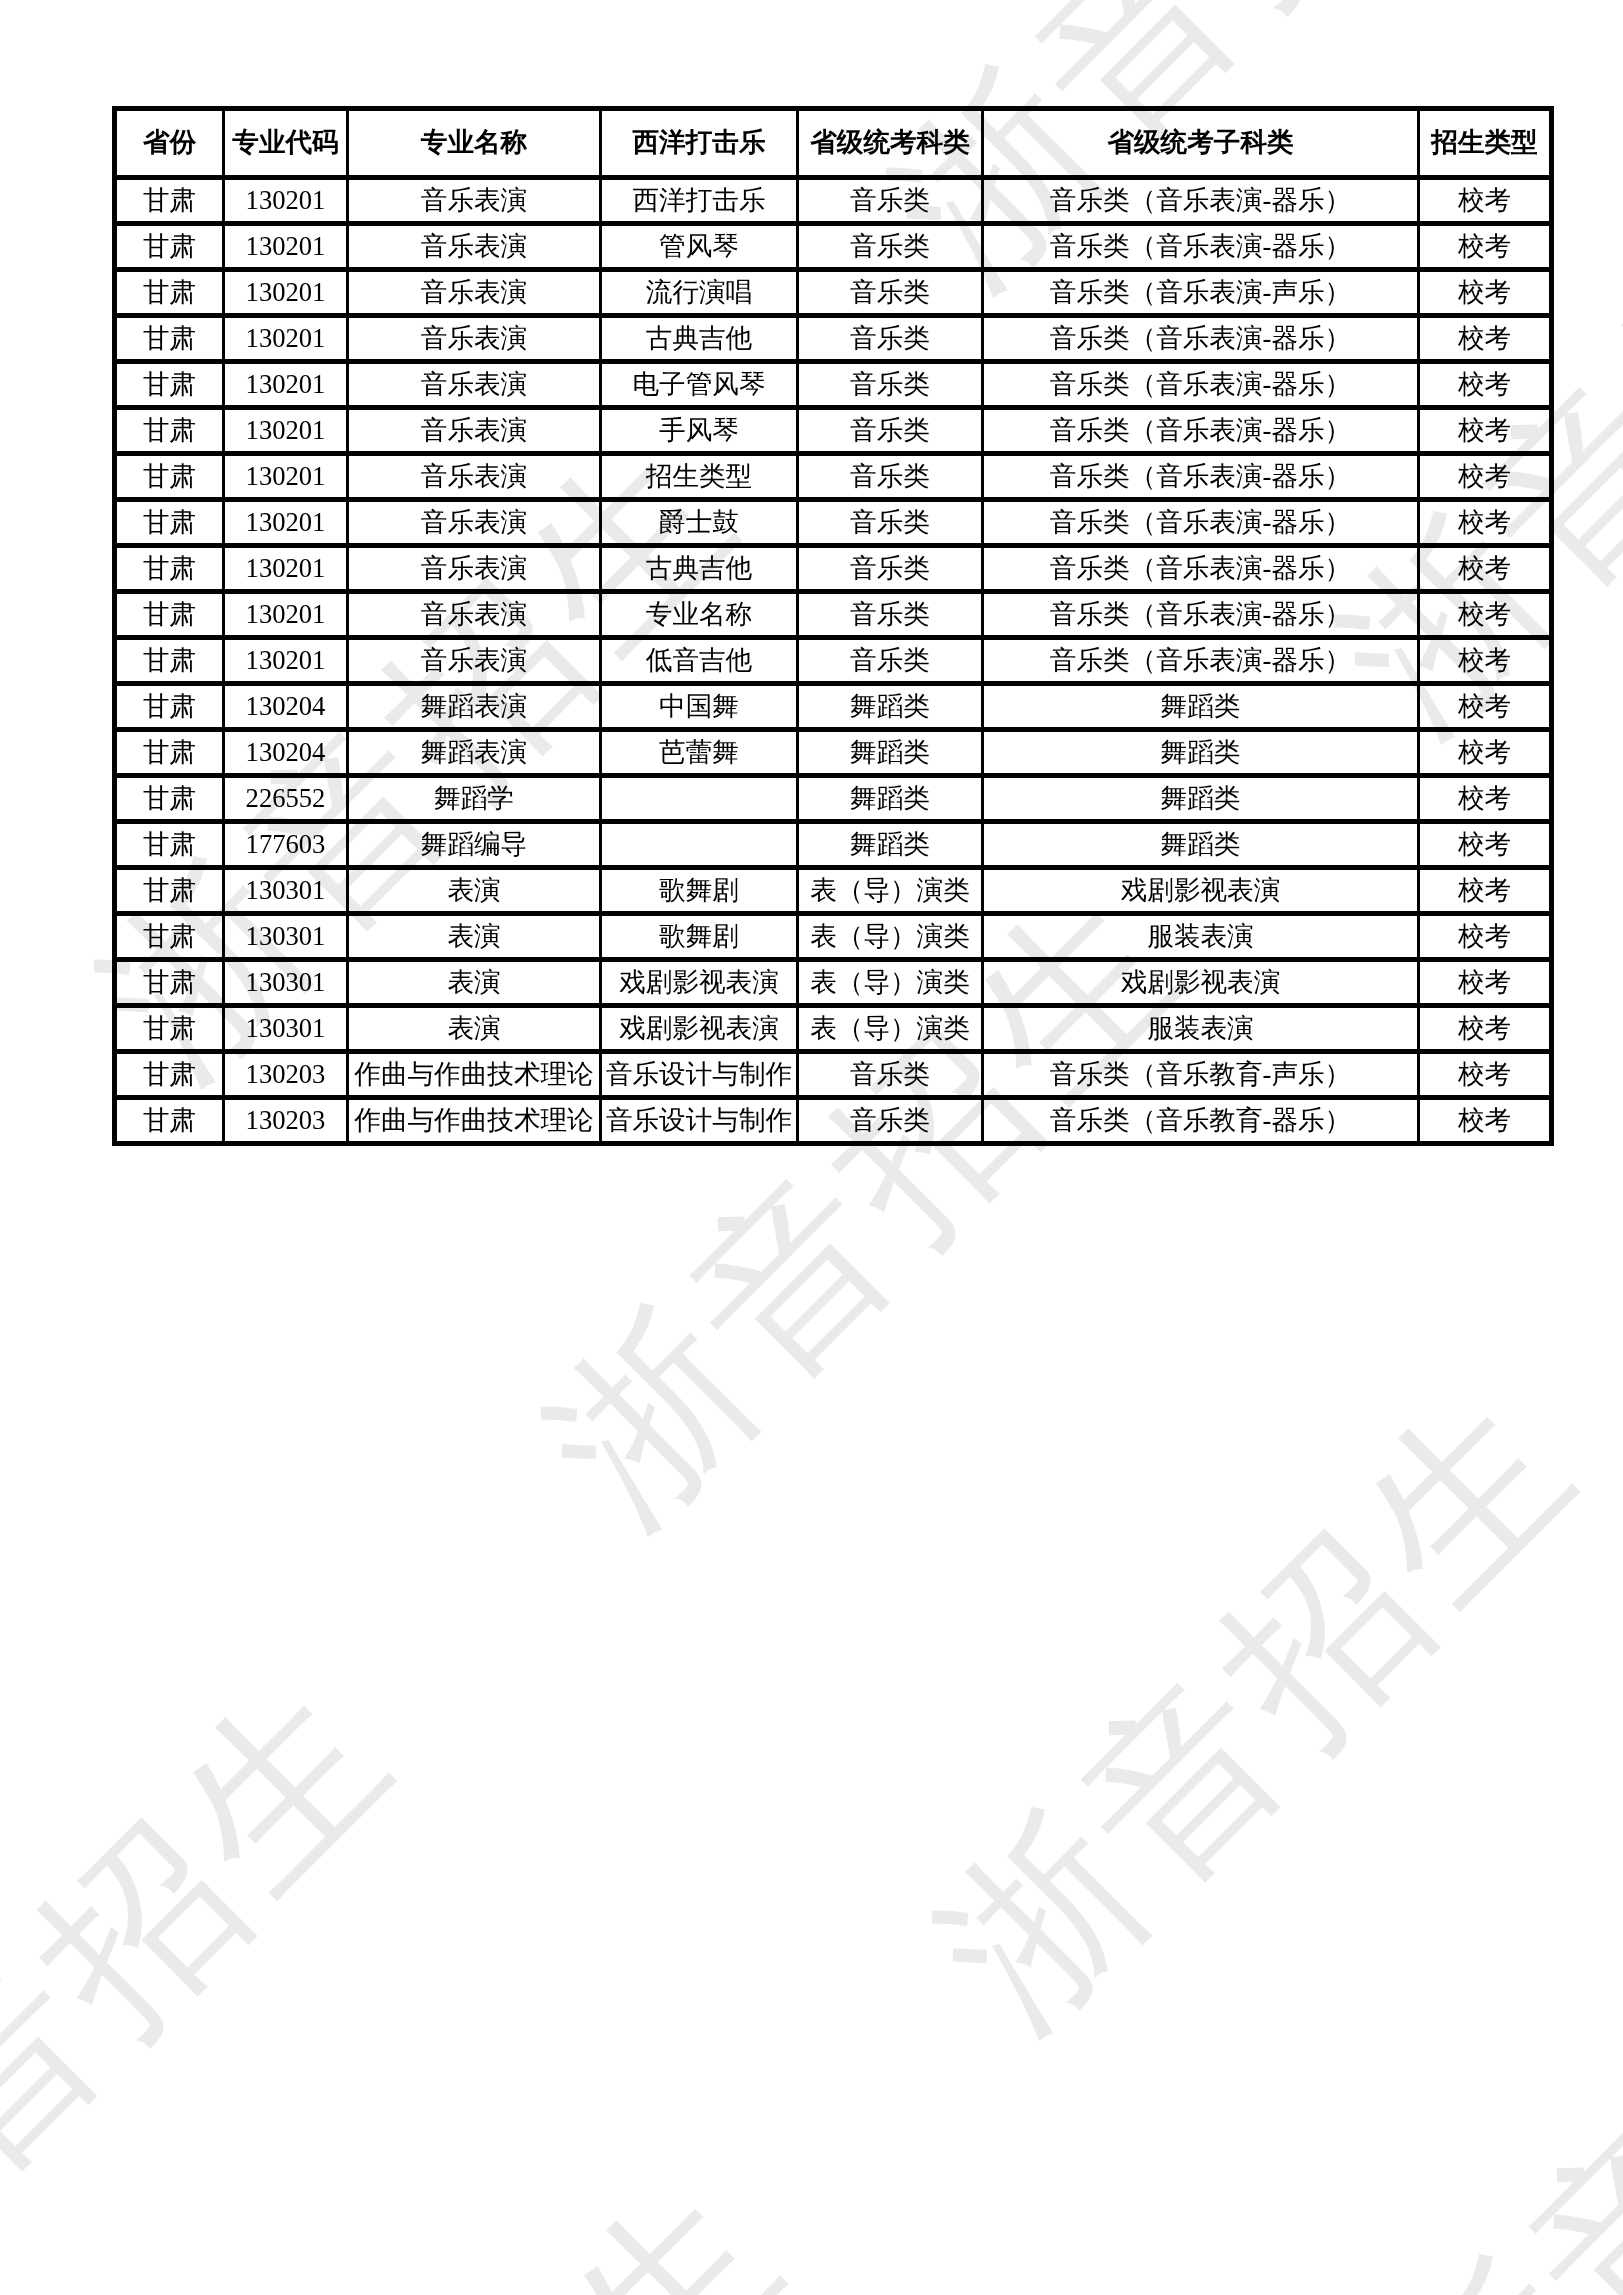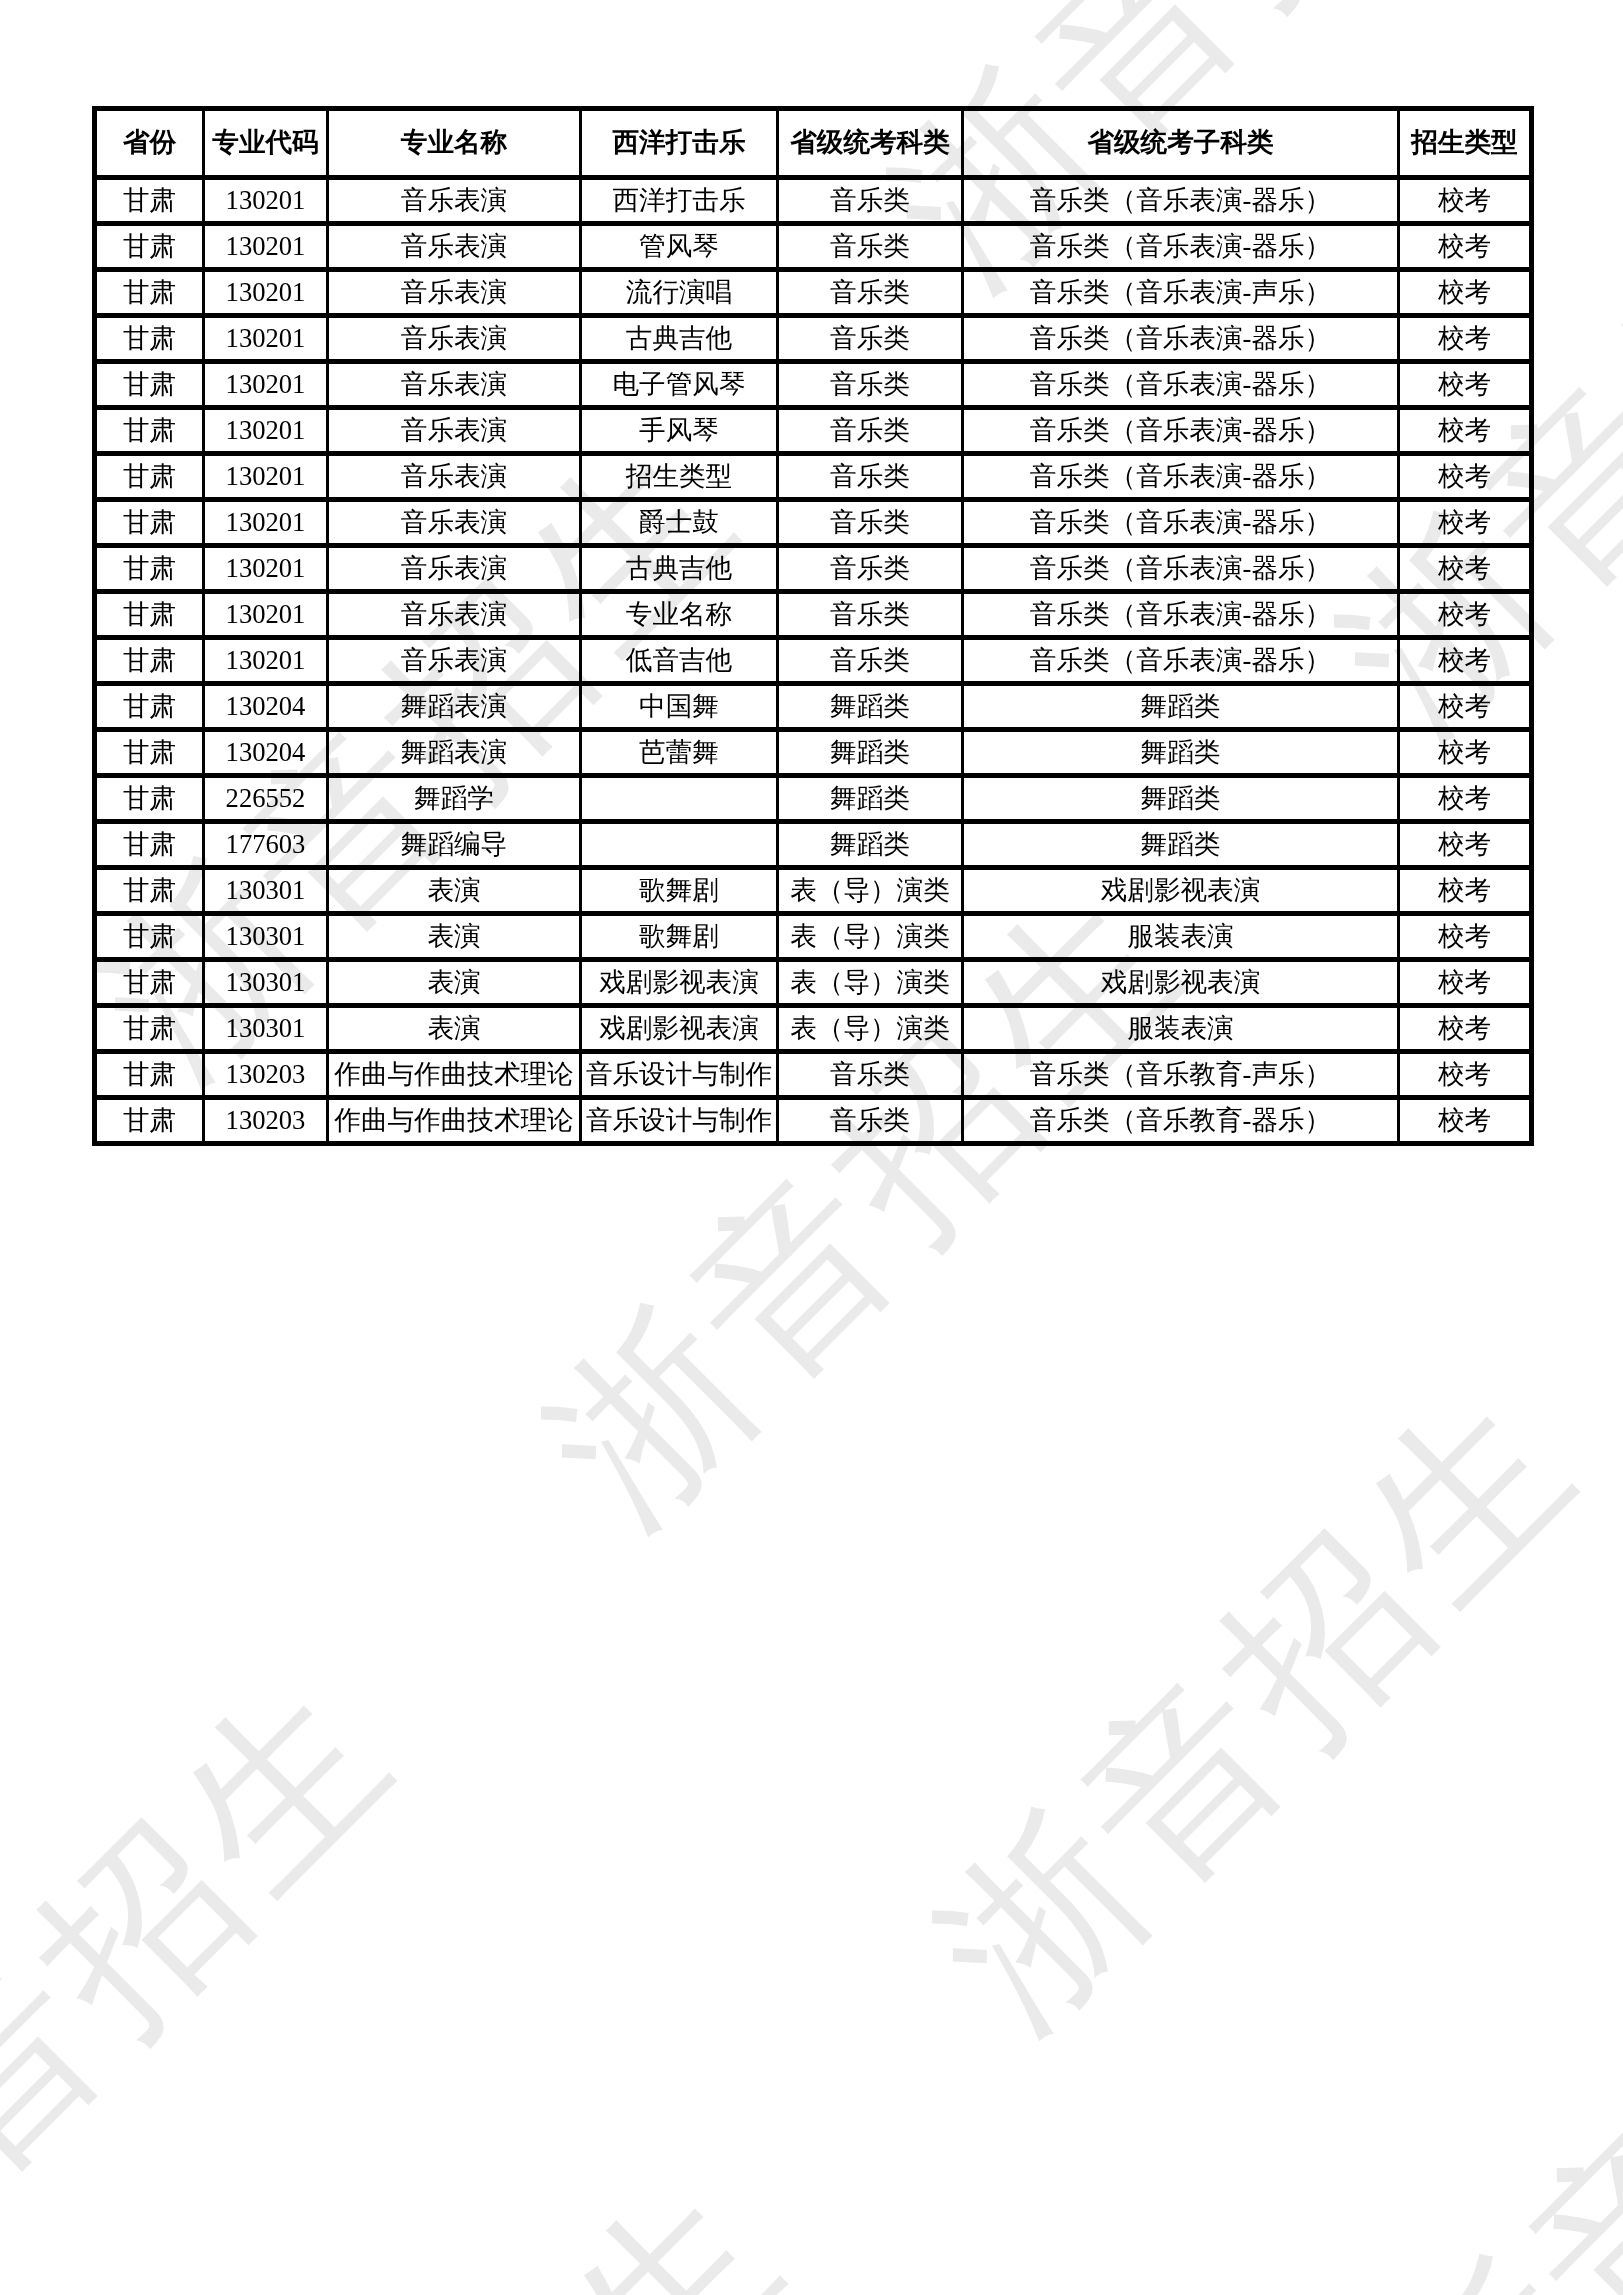--- a/index.html
+++ b/index.html
@@ -20,21 +20,21 @@
     letter-spacing:10.2px;
     font-weight:400;
     transform:translate(-50%,-50%) rotate(-45deg);
     pointer-events:none;
     user-select:none;
     line-height:1;
   }
   
   table.data-table{
     position:absolute;
-    left:92px;
+    left:112px;
     top:106px;
     width:1437px;
     table-layout:fixed;
     border-collapse:collapse;
     border:5.1px solid #000;
   }
   table.data-table th,
   table.data-table td{
     border:3.6px solid #000;
     border-top-width:5.1px;

